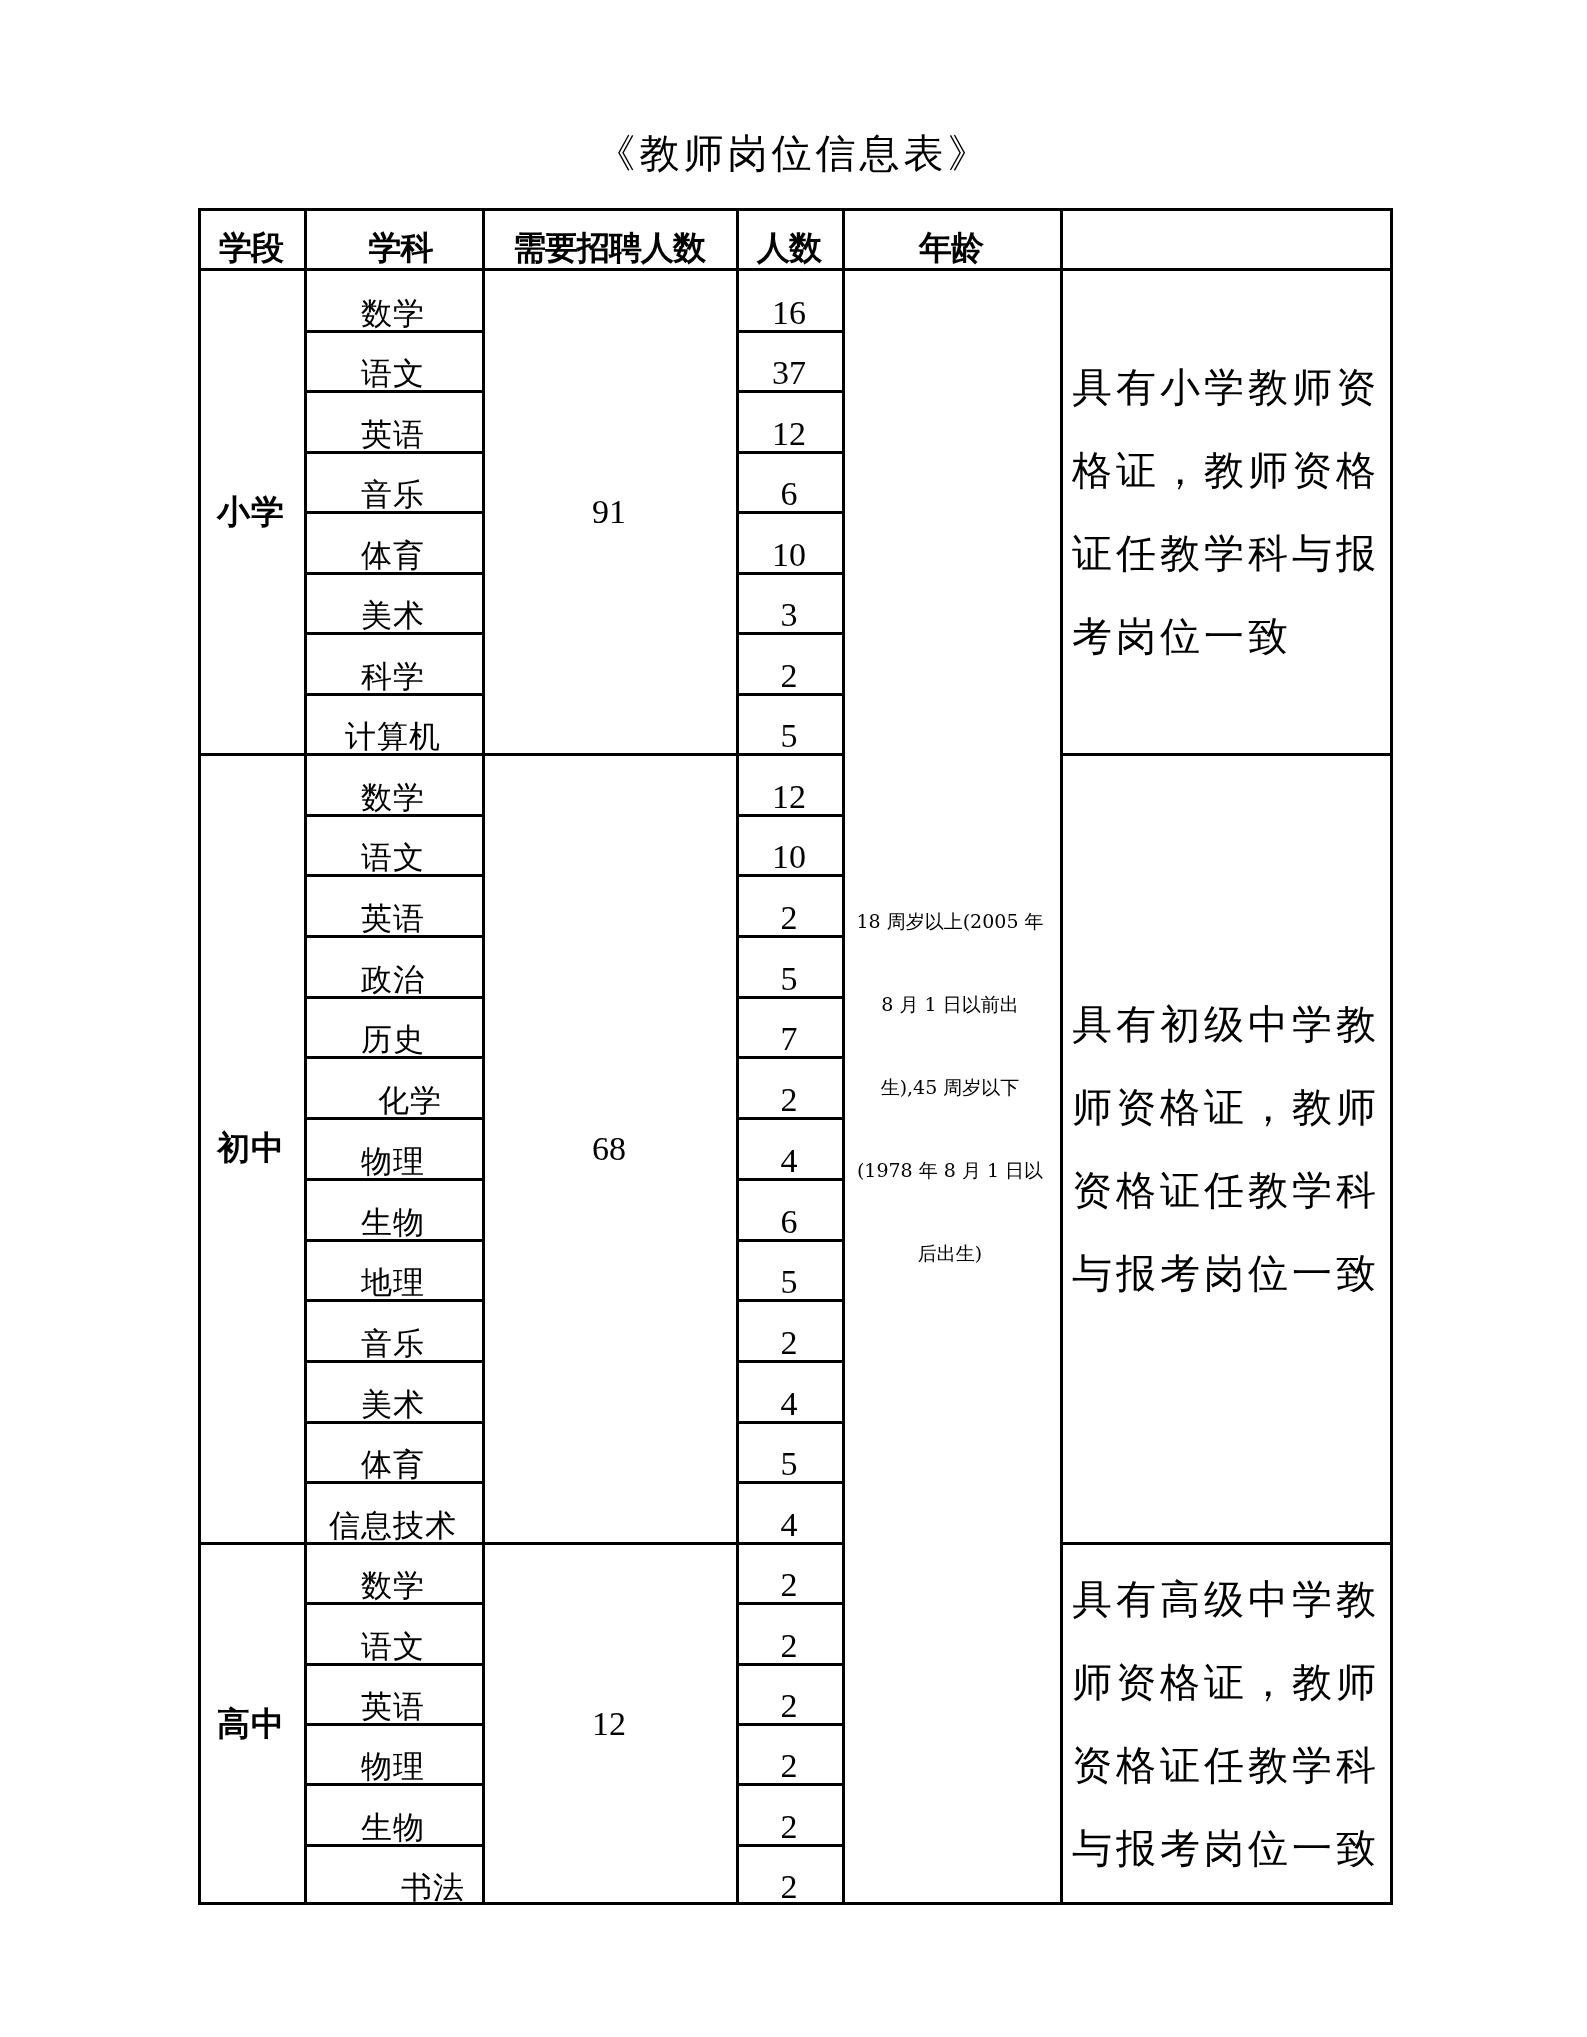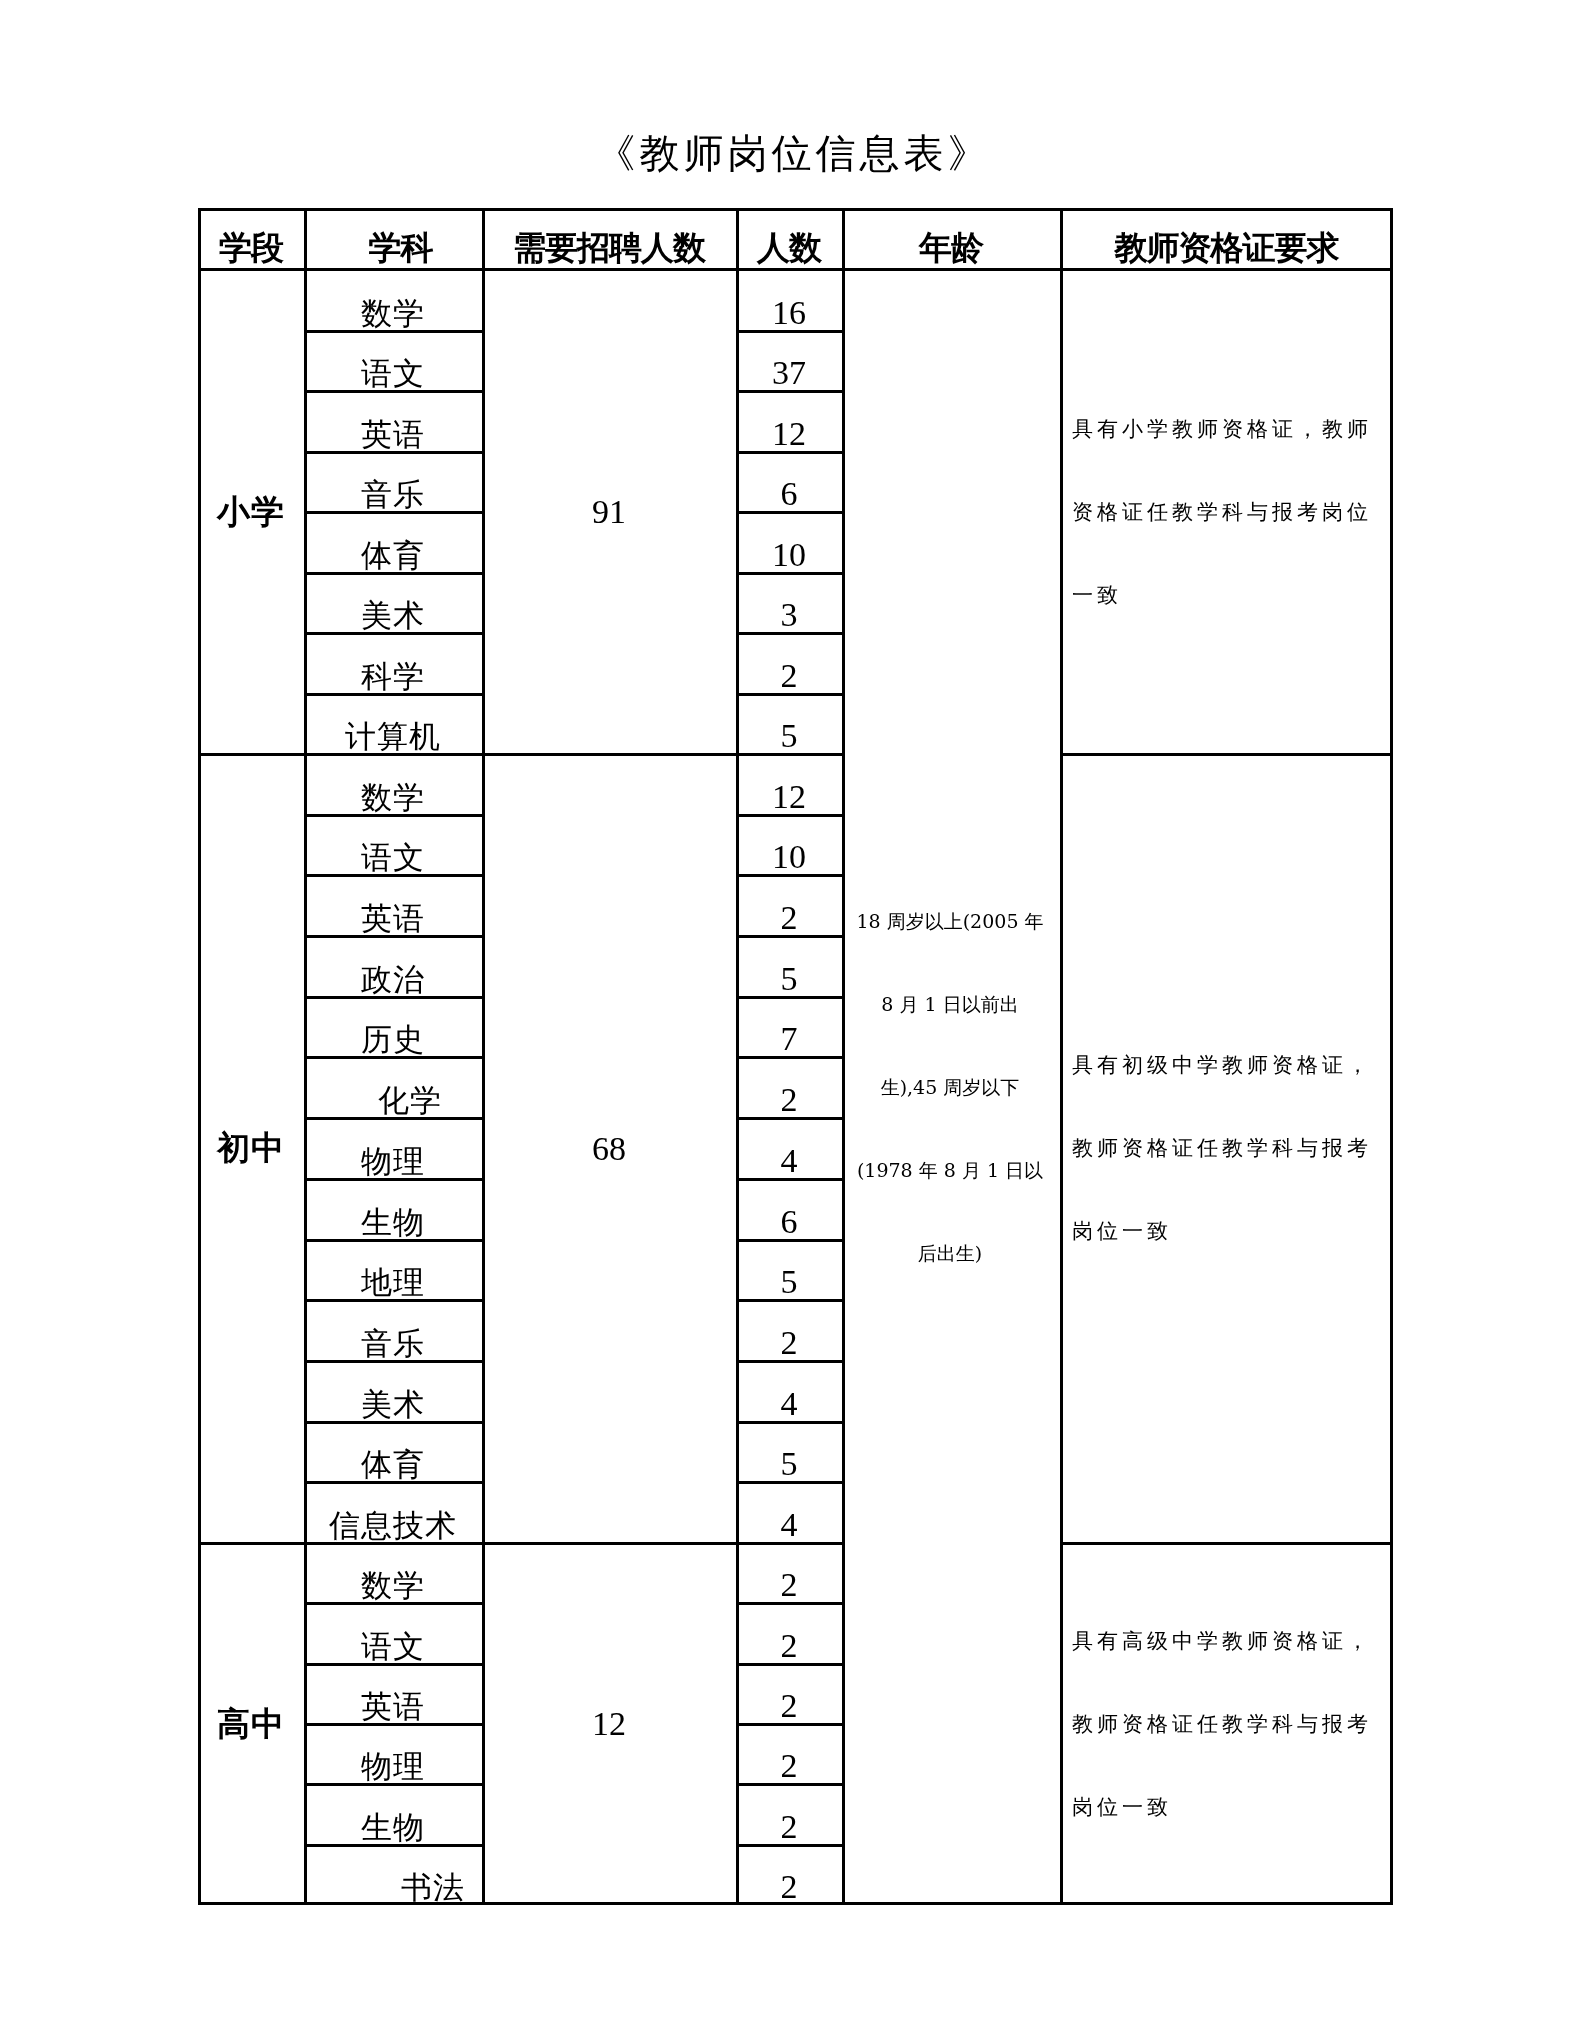--- a/index.html
+++ b/index.html
@@ -31,35 +31,34 @@
   .total { font-family: "Liberation Serif", "DejaVu Serif", serif; font-size: 34px; align-items: center; }
   .age {
     position: absolute; left: 644px; width: 216px; top: 62px; height: 1635px;
     display: flex; align-items: center; justify-content: center;
   }
   .age-text { width: 190px; text-align: center; font-size: 19px; line-height: 83px; font-family: "DejaVu Serif", "Liberation Serif", serif; }
   .req {
     position: absolute; left: 866px; width: 326px;
     display: flex; align-items: center; padding-left: 8px;
   }
-  .req-text { width: 310px; font-size: 21px; line-height: 83px; letter-spacing: 4px; font-family: "DejaVu Sans", "Liberation Sans", sans-serif; }
+  .req-text { width: 310px; font-size: 40px; line-height: 83px; letter-spacing: 4px; font-family: "DejaVu Sans", "Liberation Sans", sans-serif; }
 </style>
 </head>
 <body>
 
 <div class="title">《教师岗位信息表》</div>
 
 <div class="tbl" id="tbl">
 
   <div class="cell hdr" style="left:0;top:0;width:106px;height:60px;">学段</div>
   <div class="cell hdr" style="left:106px;top:0;width:193px;height:60px;">学科</div>
   <div class="cell hdr" style="left:284px;top:0;width:254px;height:60px;">需要招聘人数</div>
   <div class="cell hdr" style="left:538px;top:0;width:106px;height:60px;">人数</div>
   <div class="cell hdr" style="left:644px;top:0;width:218px;height:60px;">年龄</div>
-  <div class="cell hdr" style="left:862px;top:0;width:333px;height:60px;">教师资格证要求</div>
 
   <div class="age">
     <div class="age-text">18 周岁以上(2005 年 8 月 1 日以前出生),45 周岁以下(1978 年 8 月 1 日以后出生)</div>
   </div>
 <div class="cell stage" style="left: 0px; top: 62px; width: 106px; height: 484px;">小学</div>
     <div class="cell total" style="left: 284px; top: 62px; width: 254px; height: 484px;">91</div>
     <div class="req" style="top: 62px; height: 484px;">
       <div class="req-text">具有小学教师资格证，教师资格证任教学科与报考岗位一致</div>
     </div>
     <div class="cell subj" style="left: 106px; top: 62px; width: 178px; height: 60.5px;">数学</div>

